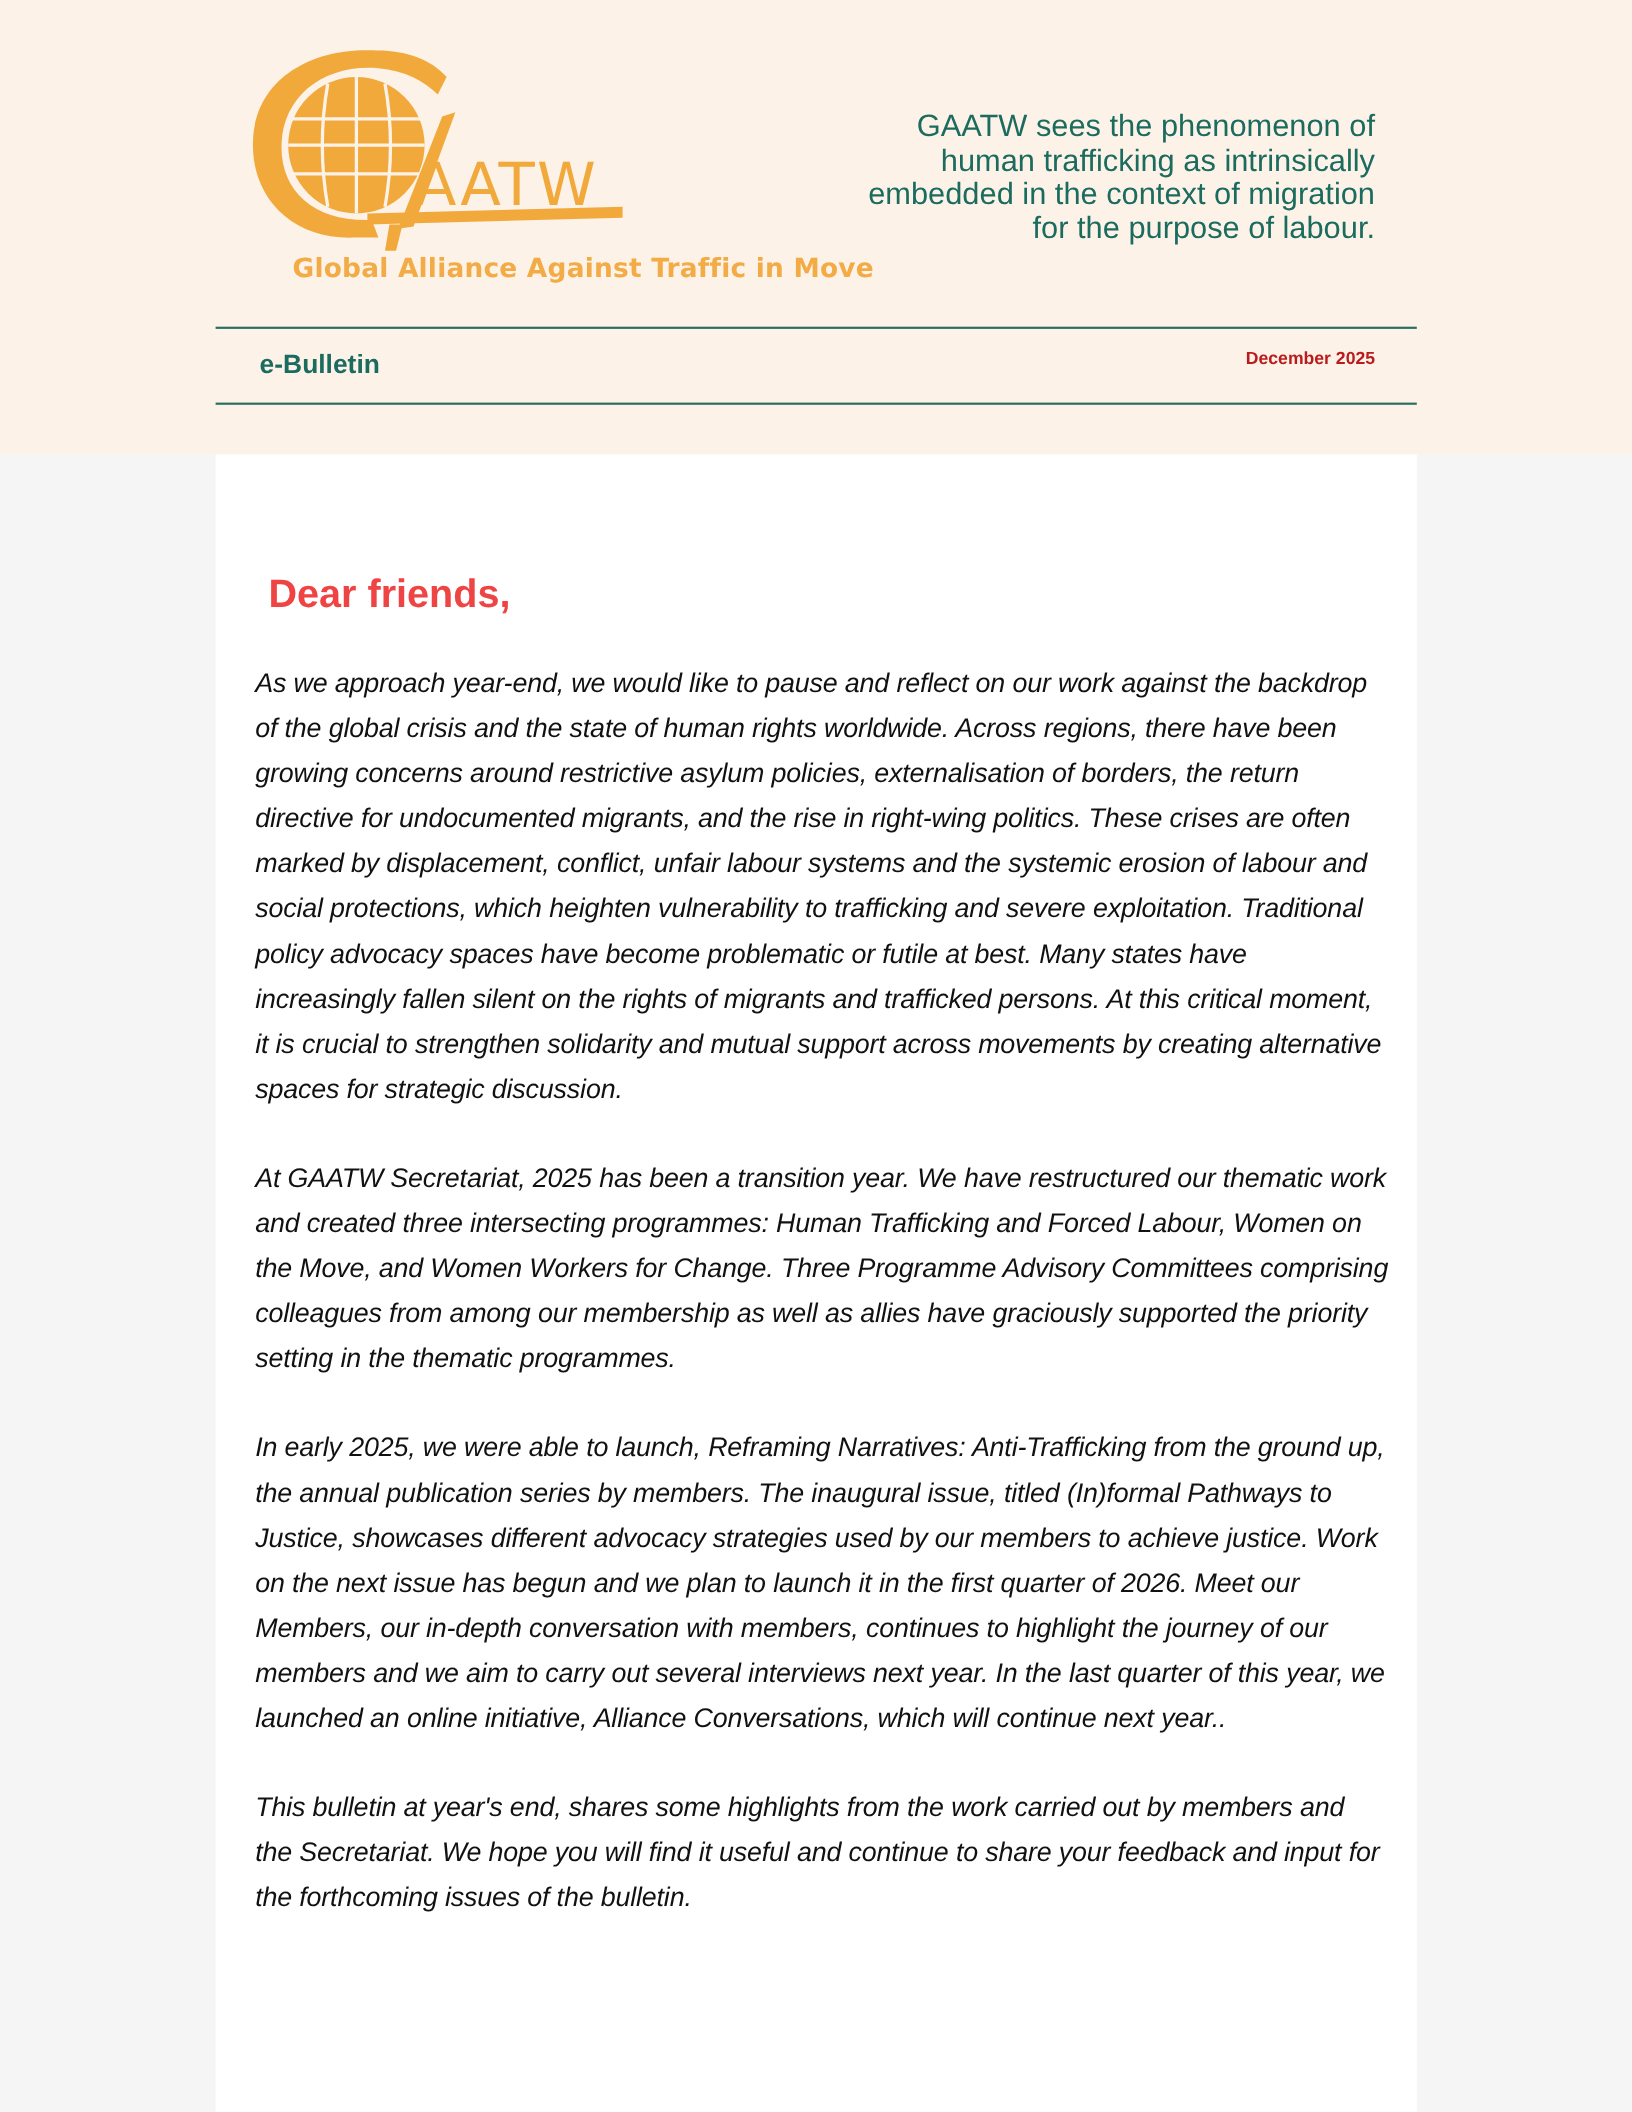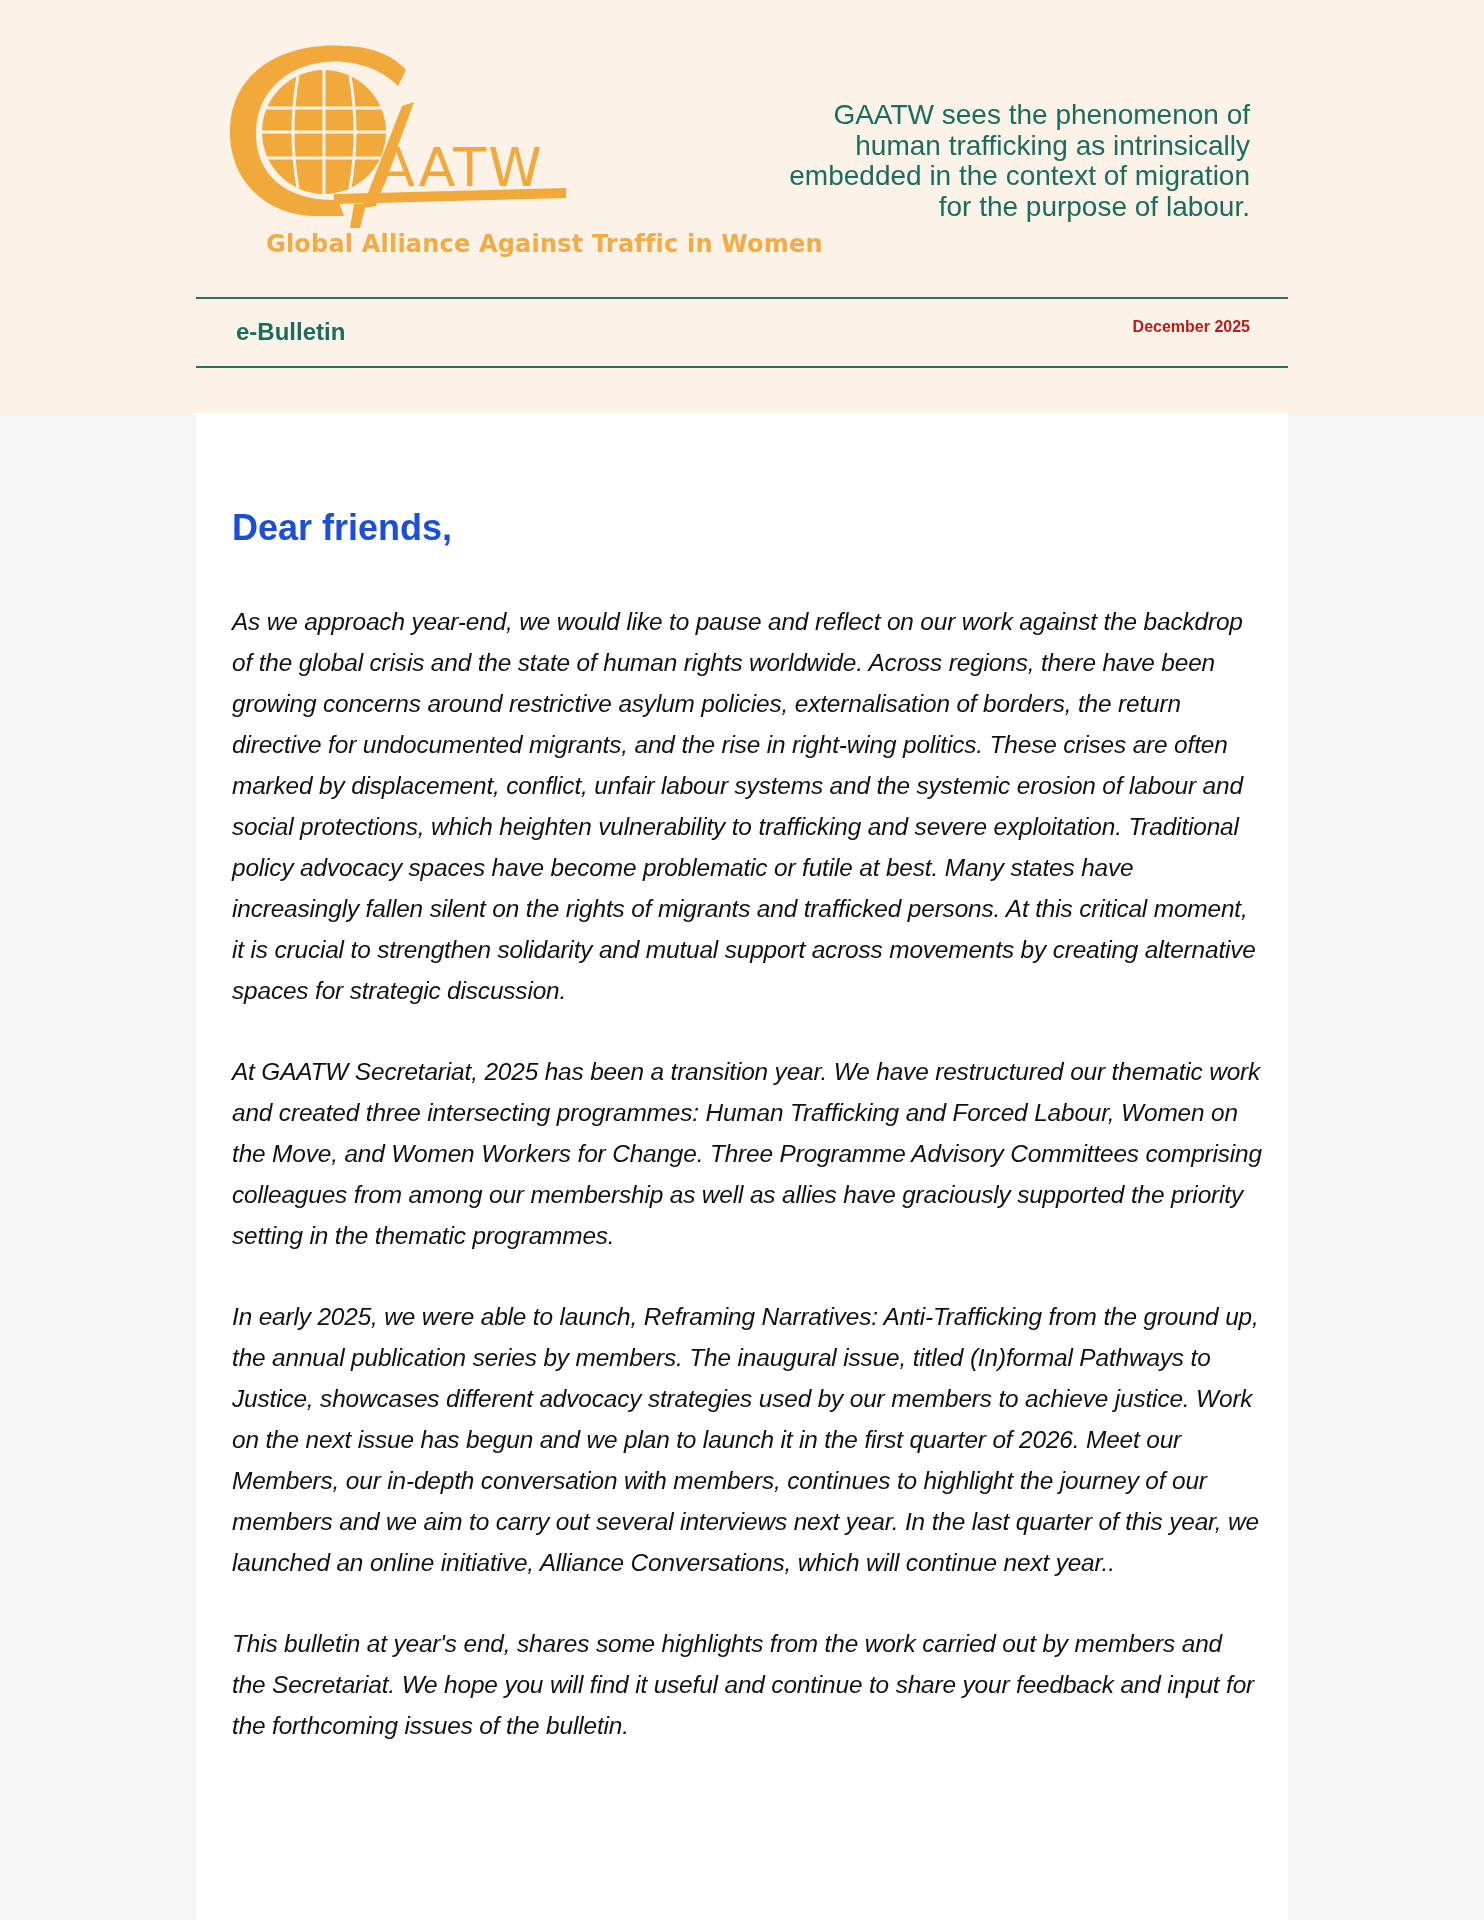--- a/index.html
+++ b/index.html
@@ -41,22 +41,22 @@
   }
   .bulletin-date {
     position: absolute; right: 38px; top: 318px;
     font-weight: bold; font-size: 16px; color: #b91c1c;
   }
   .content {
     position: absolute; left: 196px; top: 413px; width: 1092px; height: 1507px;
     background: #ffffff;
   }
   .greeting {
-    position: absolute; left: 36px; top: 94px; margin: 0;
-    font-size: 36px; font-weight: bold; color: #1d4ed8;
+    position: absolute; left: 36px; top: 94px; margin: 12px;
+    font-size: 36px; font-weight: bold; color: #ef4444;
   }
   .paragraphs { position: absolute; left: 36px; top: 188px; width: 1030px; font-style: italic; }
   .paragraphs p {
     margin: 0 0 40px 0;
     font-size: 24.4px; line-height: 41px; color: #111;
     letter-spacing: -0.15px;
   }
 </style>
 </head>
 <body>
@@ -78,21 +78,21 @@
         <path d="M72 36 Q 62 92 72 148"></path>
         <path d="M124 36 Q 134 92 124 148"></path>
       </g>
 
       <path d="M176 66 L 188 62 L 150 166 L 136 168 Z" fill="#f2a93b"></path>
       <path d="M108 154 L 340 148 L 340 158 L 108 164 Z" fill="#f2a93b"></path>
       <path d="M128 164 L 140 164 L 134 188 L 124 188 Z" fill="#f2a93b"></path>
 
       <text x="152" y="146" font-family="DejaVu Sans, sans-serif" font-size="54" fill="#f2a93b" letter-spacing="2">AATW</text>
     </svg>
-    <div class="logo-tagline">Global Alliance Against Traffic in Women</div>
+    <div class="logo-tagline">Global Alliance Against Traffic in Move</div>
   </div>
 
   <div class="mission">GAATW sees the phenomenon of human trafficking as intrinsically embedded in the context of migration for the purpose of labour.</div>
 
   <div class="rule top"></div>
   <div class="bulletin-label">e-Bulletin</div>
   <div class="bulletin-date">December 2025</div>
   <div class="rule bottom"></div>
 </div>
 

